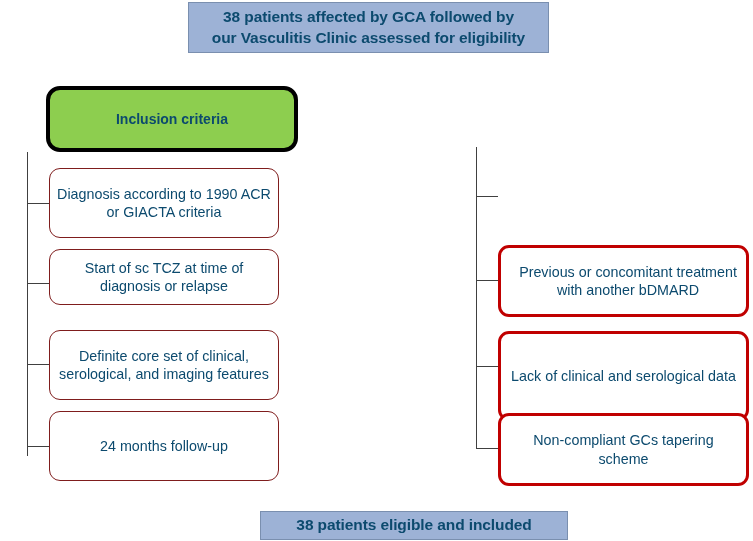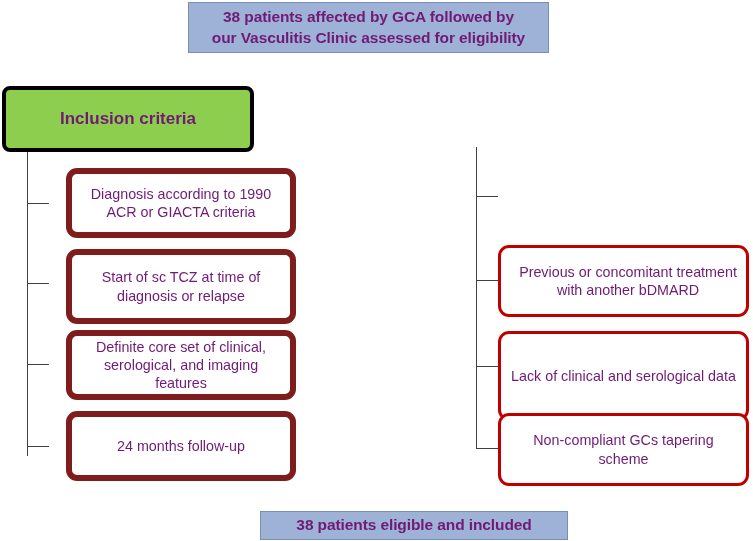--- a/index.html
+++ b/index.html
@@ -19,52 +19,53 @@
   }
 
   
   .node {
     position: absolute;
     box-sizing: border-box;
     display: flex;
     align-items: center;
     justify-content: center;
     text-align: center;
-    color: #701a75;
+    color: #0c4a6e;
   }
 
   
   .banner {
     background: #9db2d6;
     border: 1px solid #7a8faf;
     font-weight: bold;
     font-size: 15.5px;
     line-height: 1.35;
     letter-spacing: -0.1px;
   }
 
   
   .header-node {
     border: 4px solid #000000;
-    border-radius: 8px;
+    border-radius: 14px;
     font-weight: bold;
-    font-size: 17px;
+    font-size: 14px;
+    margin-left: 44px;
   }
   .header-node.inclusion { background: #8dce4f; }
   .header-node.exclusion { background: #fb7d7d; }
 
   
   .item-node {
     background: #ffffff;
     border-radius: 11px;
     font-size: 14.3px;
     line-height: 1.28;
     padding: 4px 7px;
   }
-  .item-node.inclusion { border: 6px solid #7f1d1d; margin-left: 17px; }
+  .item-node.inclusion { border: 1px solid #7f1d1d; }
   .item-node.exclusion { border: 3px solid #c00000; }
 
   
   .connector {
     position: absolute;
     background: #404040;
   }
   .connector.trunk { width: 1px; }
   .connector.branch { height: 1px; }
 </style>
@@ -87,21 +88,21 @@
   <div class="connector trunk" style="left:27px; top:152px; height:304px;"></div>
   <div class="connector branch" style="left:27px; top:203px; width:22px;"></div>
   <div class="connector branch" style="left:27px; top:283px; width:22px;"></div>
   <div class="connector branch" style="left:27px; top:364px; width:22px;"></div>
   <div class="connector branch" style="left:27px; top:446px; width:22px;"></div>
 
   <div class="node item-node inclusion" style="left:49px; top:168px; width:230px; height:70px;">
     <span>Diagnosis according to 1990 ACR or GIACTA criteria</span>
   </div>
 
-  <div class="node item-node inclusion" style="left:49px; top:249px; width:230px; height:75px;">
+  <div class="node item-node inclusion" style="left:49px; top:249px; width:230px; height:56px;">
     <span>Start of sc TCZ at time of diagnosis or relapse</span>
   </div>
 
   <div class="node item-node inclusion" style="left:49px; top:330px; width:230px; height:70px;">
     <span>Definite core set of clinical, serological, and imaging features</span>
   </div>
 
   <div class="node item-node inclusion" style="left:49px; top:411px; width:230px; height:70px;">
     <span>24 months follow-up</span>
   </div>

